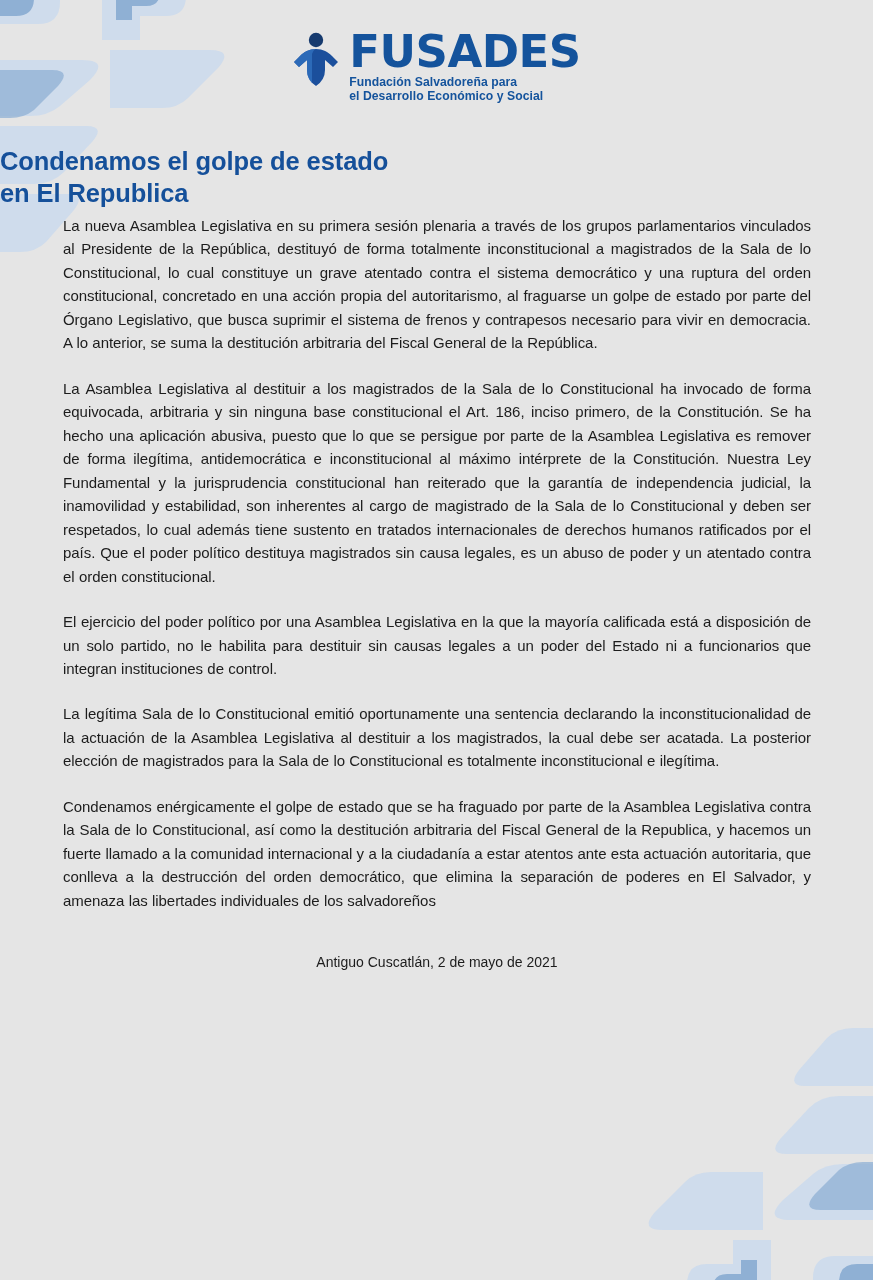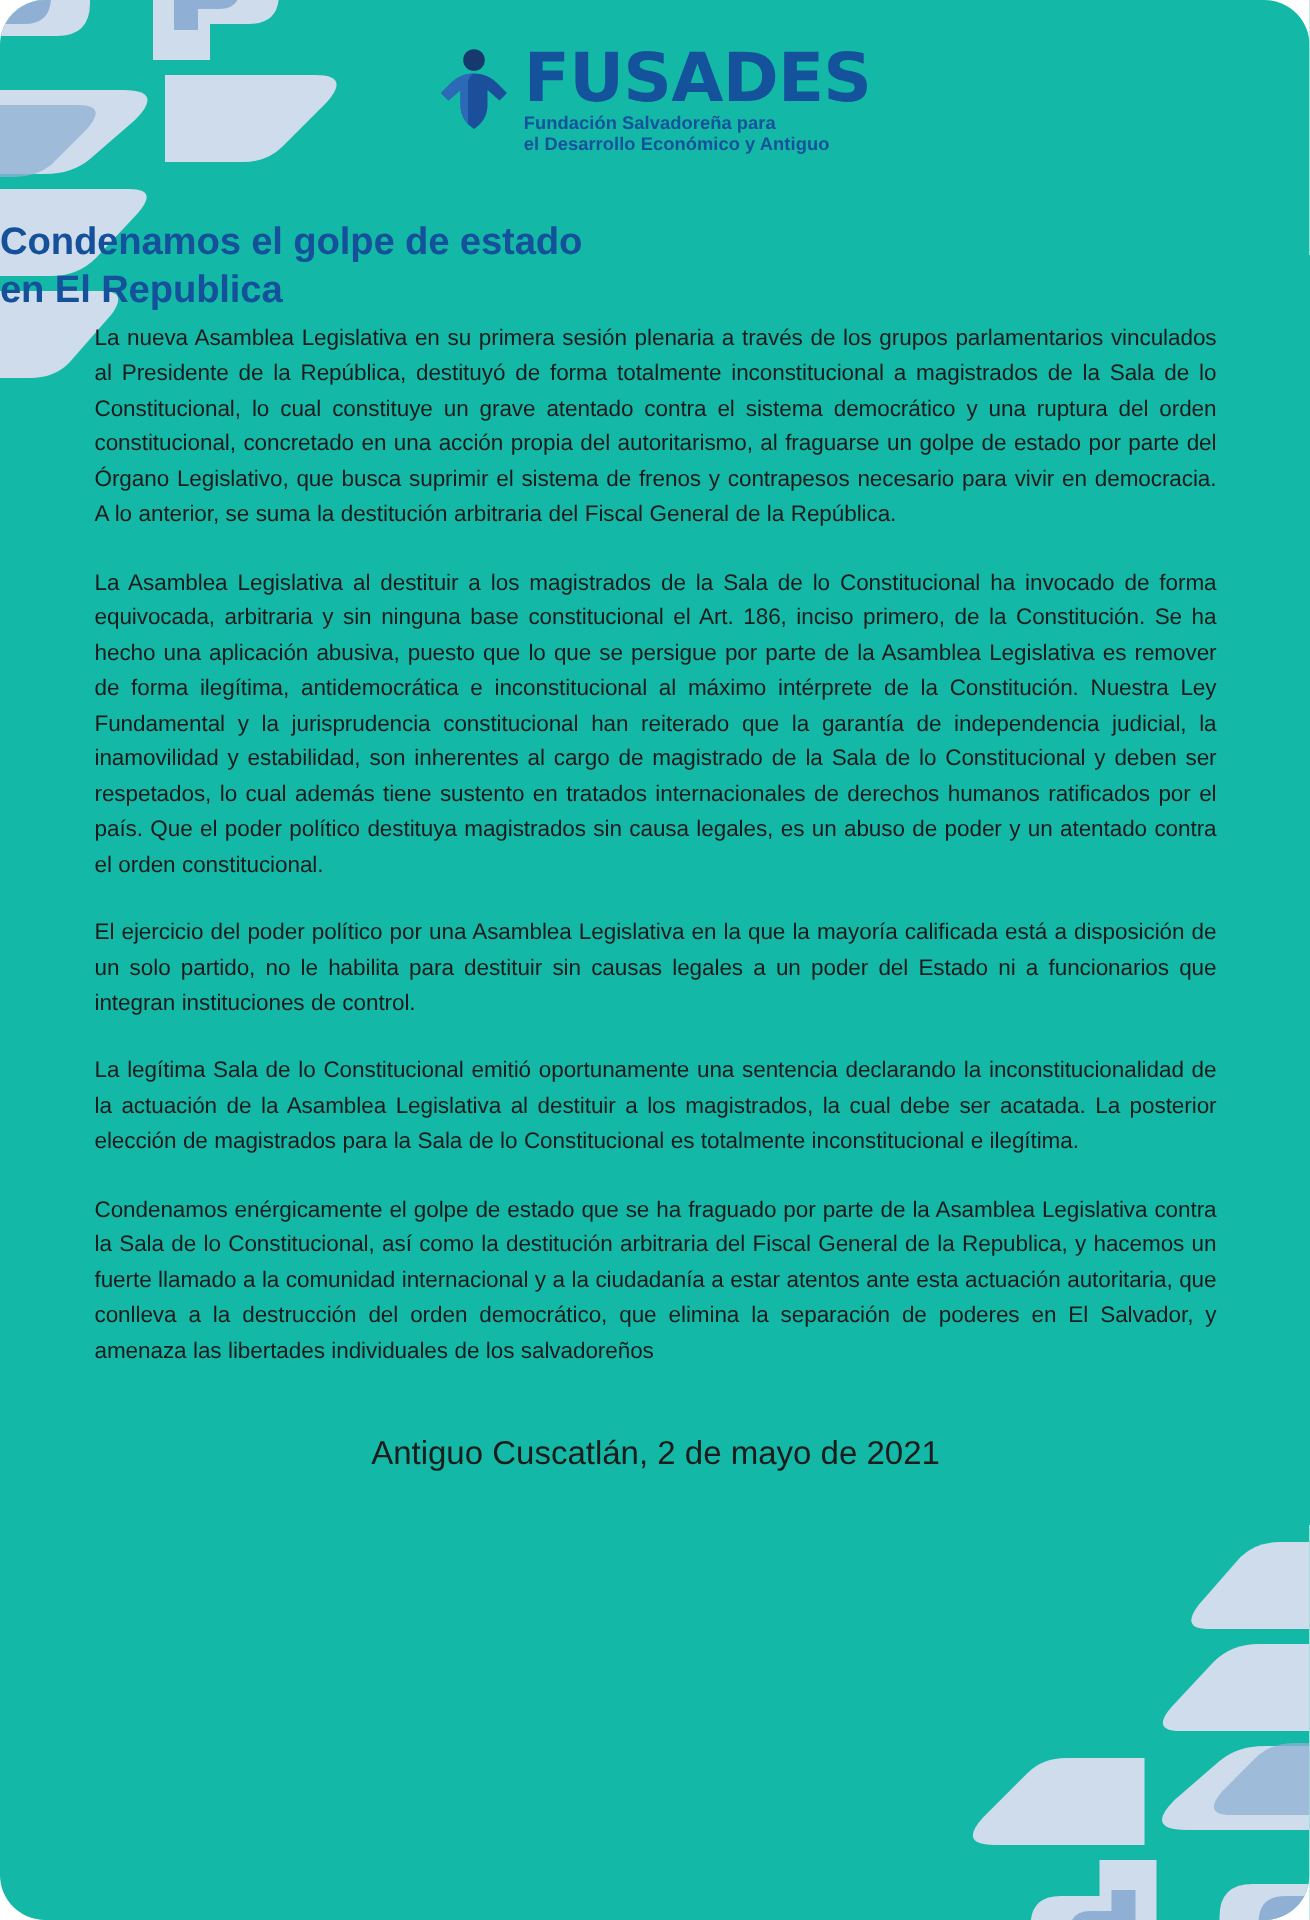--- a/index.html
+++ b/index.html
@@ -8,24 +8,23 @@
     background: #ffffff;
   }
   body {
     font-family: "Liberation Sans", "DejaVu Sans", sans-serif;
   }
 
   .page {
     position: relative;
     width: 873px;
     height: 1280px;
-    background: #14b8a6;
+    background: #e5e5e5;
     overflow: hidden;
     margin: 0 auto;
-    border-radius: 30px;
   }
 
   
   .corner {
     position: absolute;
     width: 260px;
     height: 300px;
     pointer-events: none;
   }
   .corner-tl { top: -6px; left: -10px; }
@@ -102,21 +101,21 @@
     margin: 0 0 22px 0;
     letter-spacing: -0.05px;
     word-spacing: 0.2px;
   }
   .para:last-of-type { margin-bottom: 0; }
 
   .signature {
     margin-top: 40px;
     text-align: center;
     color: #1c1c1c;
-    font-size: 22px;
+    font-size: 14px;
     line-height: 1.565;
   }
 </style>
 </head>
 <body>
 
 <div class="page">
 
   <svg class="corner corner-tl" viewBox="0 0 260 300" aria-hidden="true">
     <g fill="#cfdcec">
@@ -154,21 +153,21 @@
     <div class="logo-row">
       <svg class="logo-mark" viewBox="0 0 48 54" aria-hidden="true">
         <circle cx="24" cy="8" r="7.2" fill="#163a6e"></circle>
         <path d="M24 17 C 31 17 36 20 40 24 L 46 30 L 41 35 L 33 28 L 33 38 Q 33 48 24 54 Q 15 48 15 38 L 15 28 L 7 35 L 2 30 L 8 24 C 12 20 17 17 24 17 Z" fill="#1b4f9c"></path>
         <path d="M24 17 C 17 17 12 20 8 24 L 2 30 L 7 35 L 15 28 L 15 38 Q 15 46 20 51 L 20 22 Q 22 17 24 17 Z" fill="#2f6fbd" opacity="0.85"></path>
       </svg>
       <div class="logo-word">
         <div class="logo-name">FUSADES</div>
         <div class="logo-tagline">
           <div>Fundación Salvadoreña para</div>
-          <div>el Desarrollo Económico y Antiguo</div>
+          <div>el Desarrollo Económico y Social</div>
         </div>
       </div>
     </div>
   </div>
 
   <h1 class="doc-title">
     <span>Condenamos el golpe de estado</span><br>
     <span>en El Republica</span>
   </h1>
 

